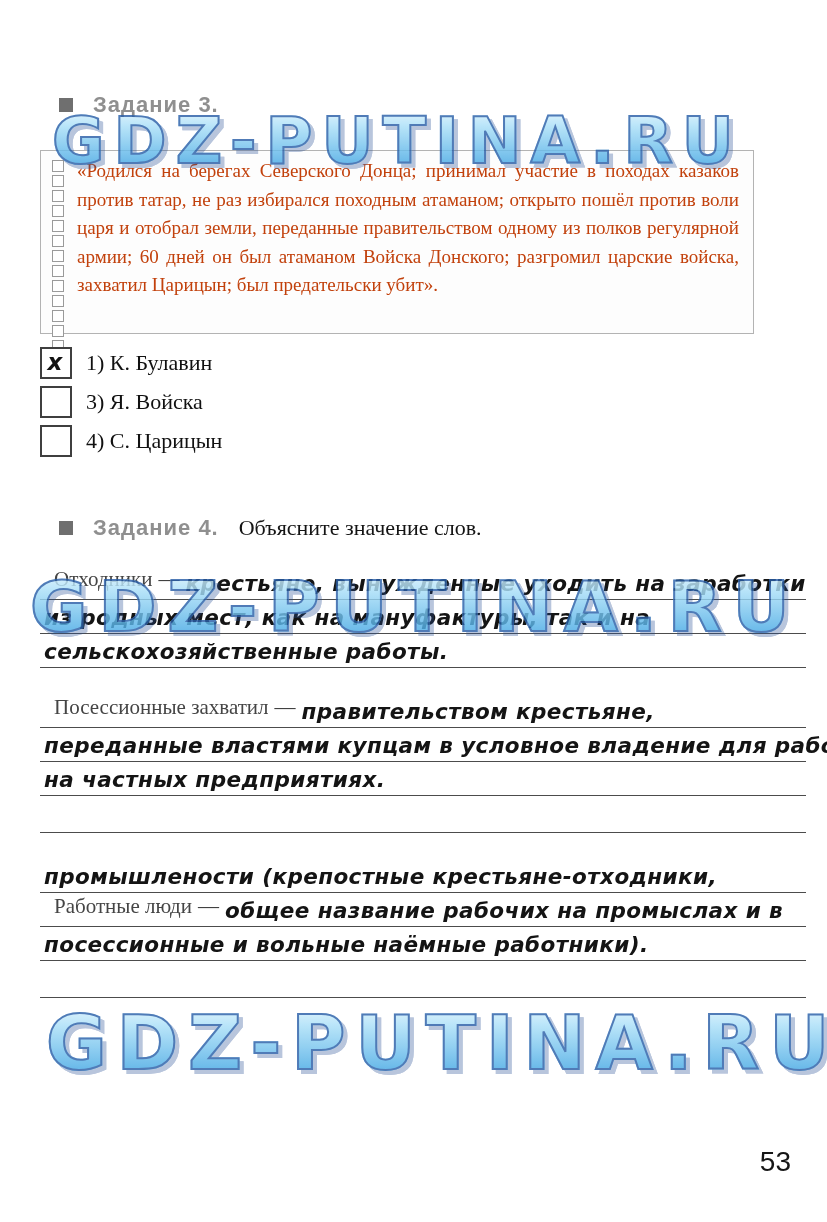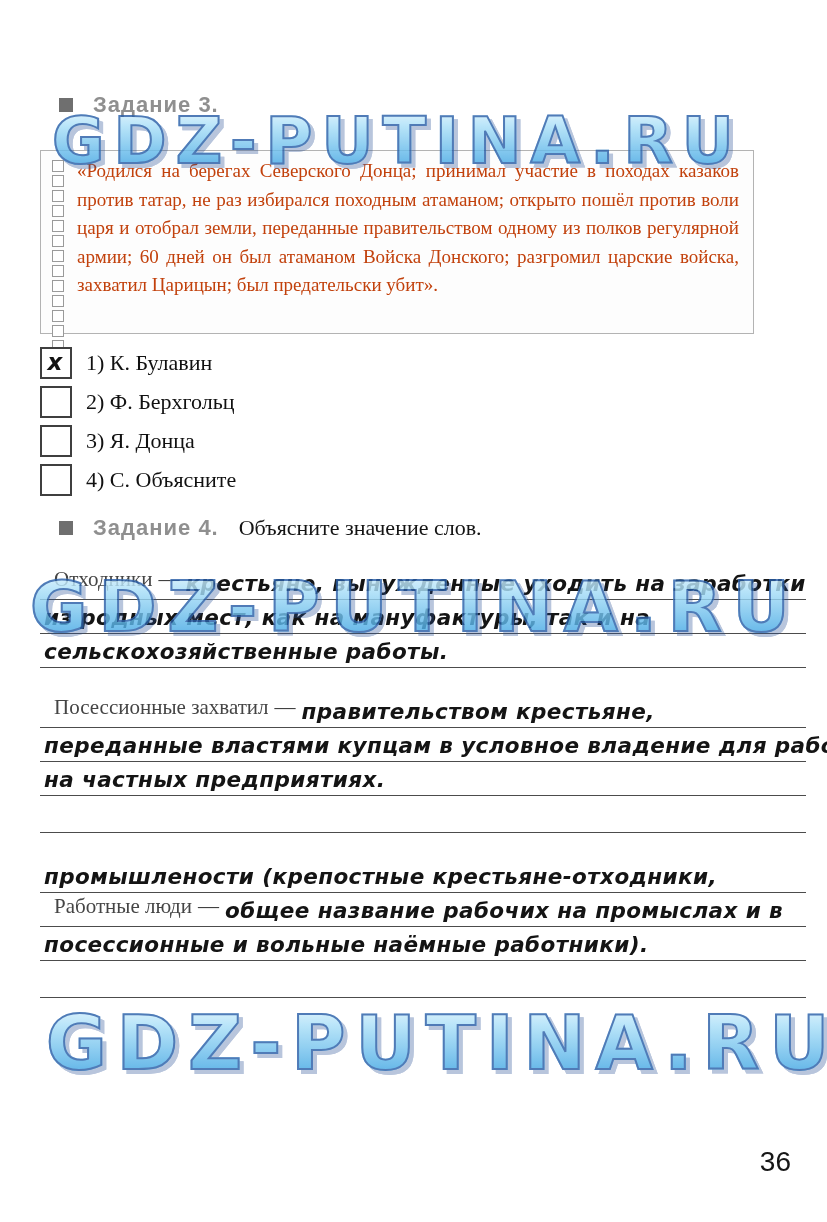--- a/index.html
+++ b/index.html
@@ -146,33 +146,27 @@
     <div class="opt">
       <span class="cb">
           <i class="mark">x</i>
         </span>
       <span class="opt-label"><span>1)</span> <span>К. Булавин</span></span>
     </div>
     <div class="opt">
       <span class="cb">
           <i class="mark"></i>
         </span>
-      <span class="opt-label"><span>2)</span> <span>Ф. Берхгольц</span></span>
+      <span class="opt-label"><span>3)</span> <span>Я. Войска</span></span>
     </div>
     <div class="opt">
       <span class="cb">
           <i class="mark"></i>
         </span>
-      <span class="opt-label"><span>3)</span> <span>Я. Донца</span></span>
-    </div>
-    <div class="opt">
-      <span class="cb">
-          <i class="mark"></i>
-        </span>
-      <span class="opt-label"><span>4)</span> <span>С. Объясните</span></span>
+      <span class="opt-label"><span>4)</span> <span>С. Царицын</span></span>
     </div>
   </div>
 
   <div class="task-header t4">
     <span class="bullet"></span>
     <span class="task-label">Задание 4.</span>
     <span class="task-prompt">Объясните значение слов.</span>
   </div>
 
   <div class="defs">
@@ -198,15 +192,15 @@
       <div class="def-line"><span class="hw">промышлености (крепостные крестьяне-отходники,</span></div>
       <div class="def-line">
         <span class="term">Работные люди</span><span class="dash">—</span><span class="hw">общее название рабочих на промыслах и в</span>
       </div>
       <div class="def-line"><span class="hw">посессионные и вольные наёмные работники).</span></div>
       <div class="def-line empty"></div>
     </div>
 
   </div>
 
-  <div class="page-num">36</div>
+  <div class="page-num">53</div>
 
 </div>
 
 </body></html>

